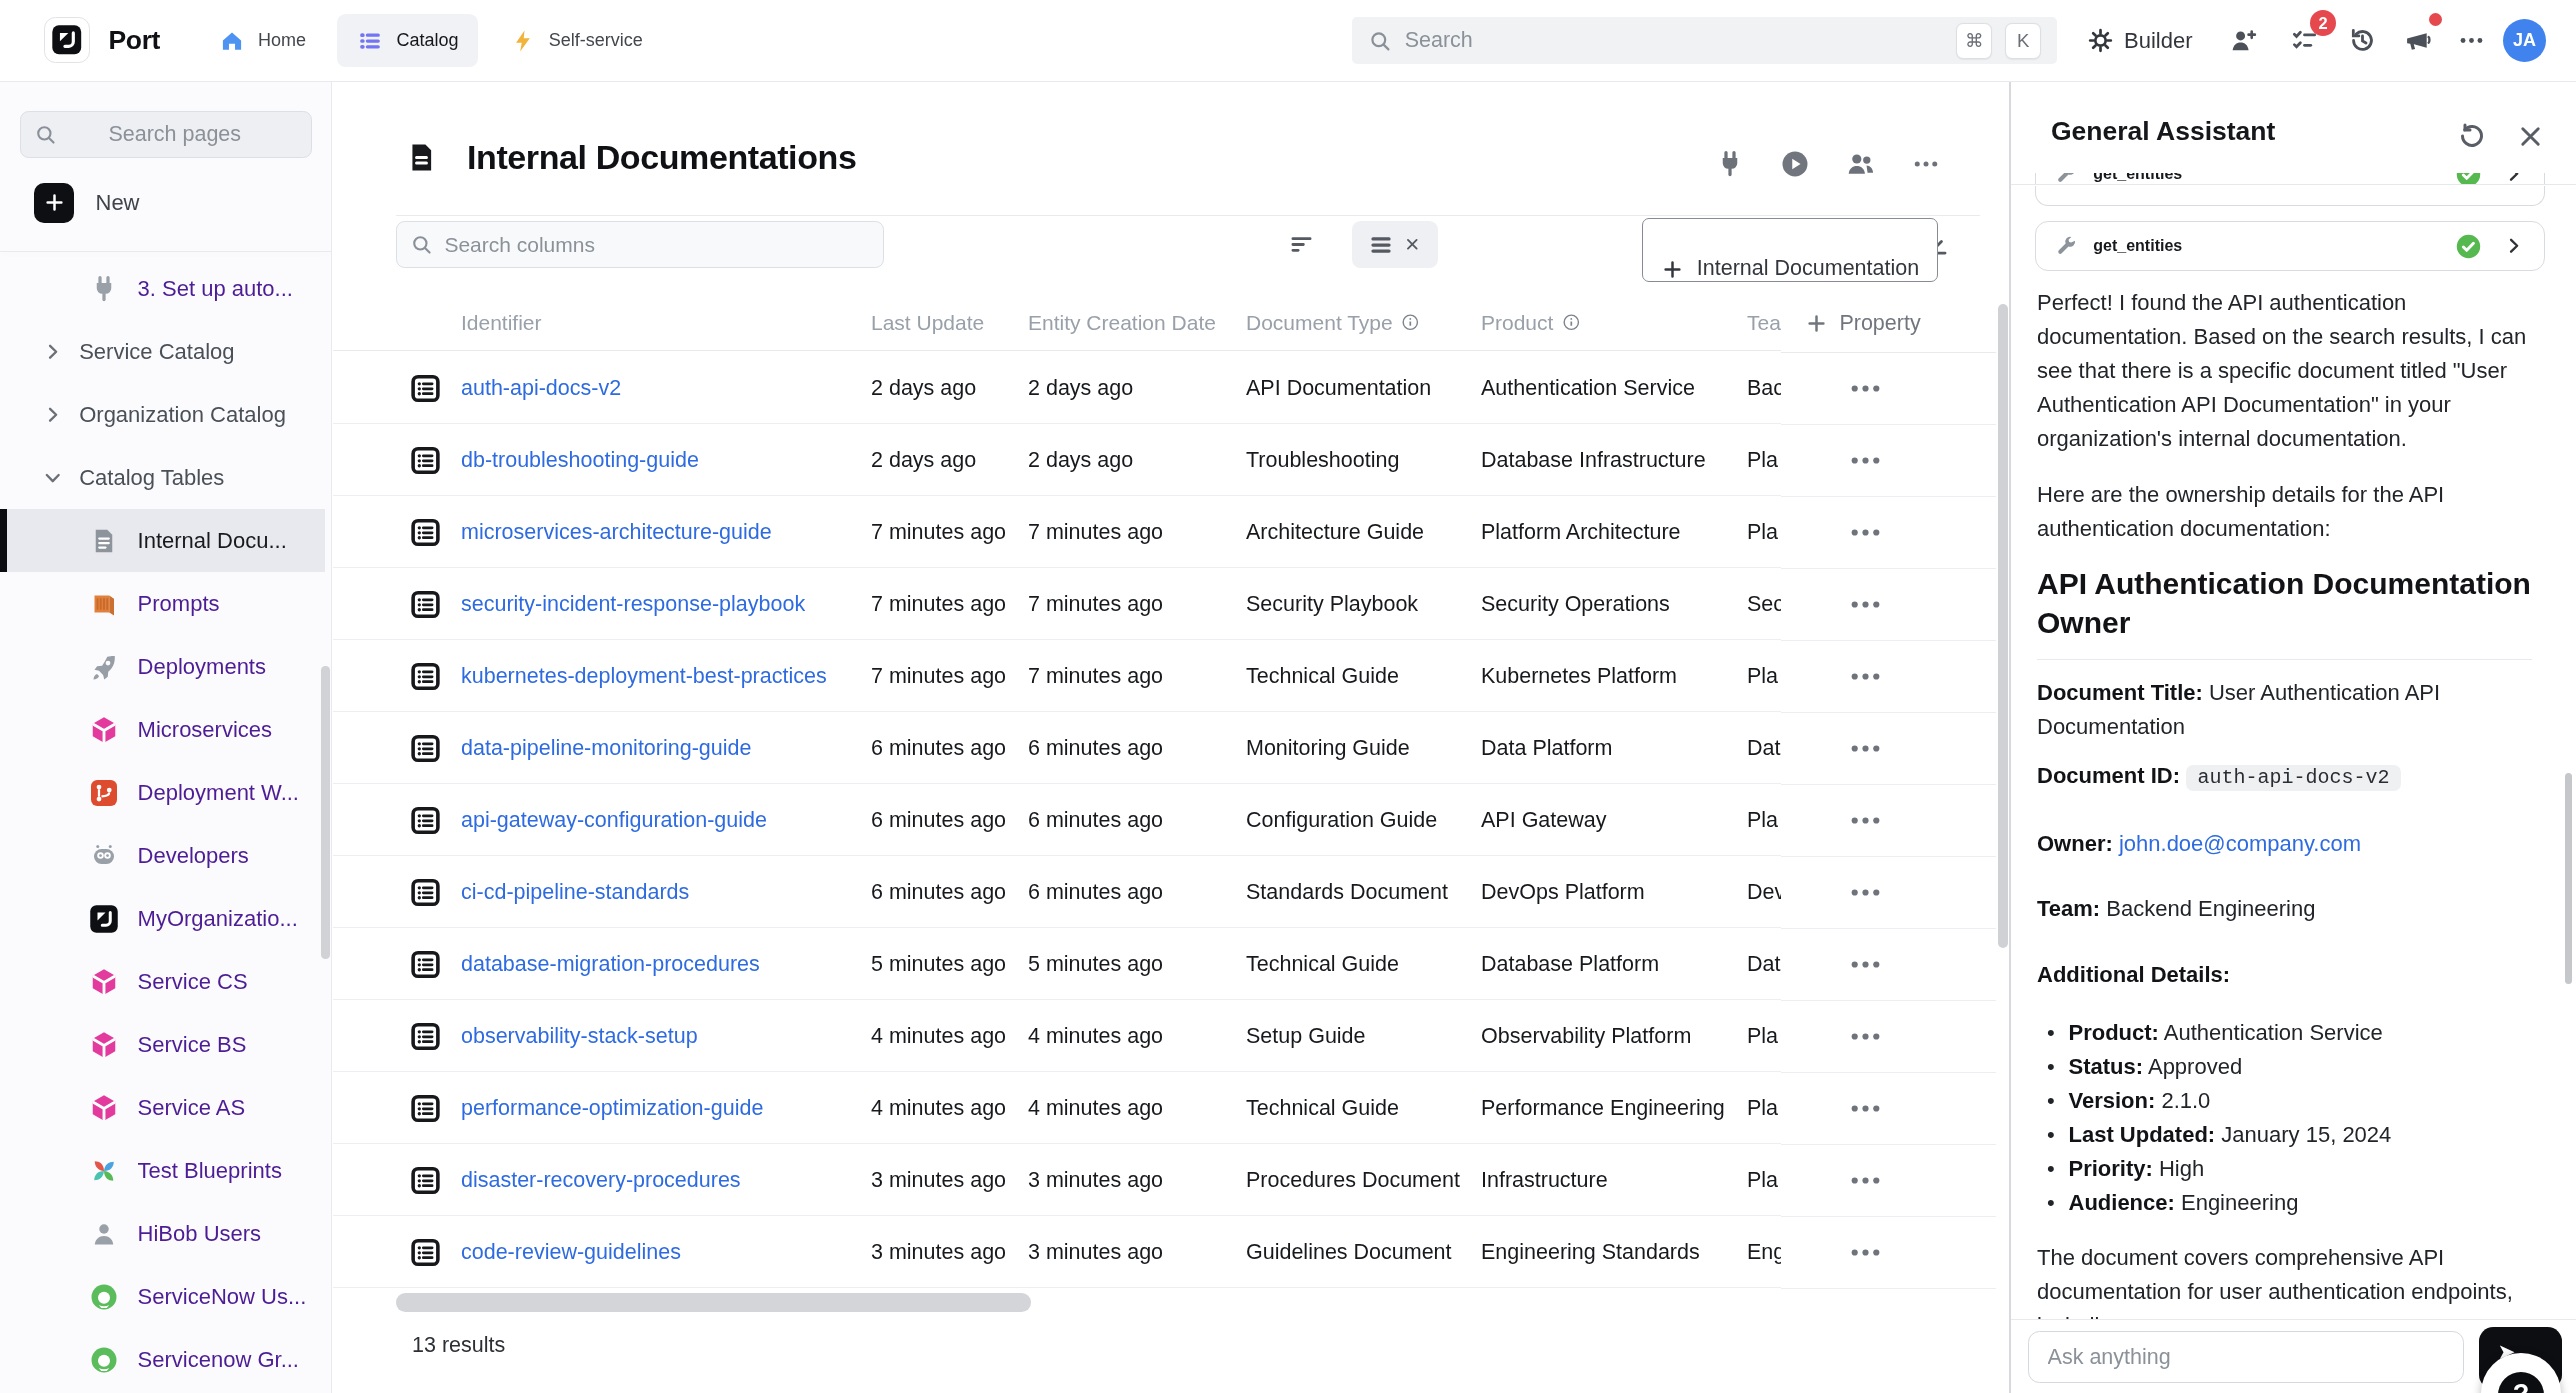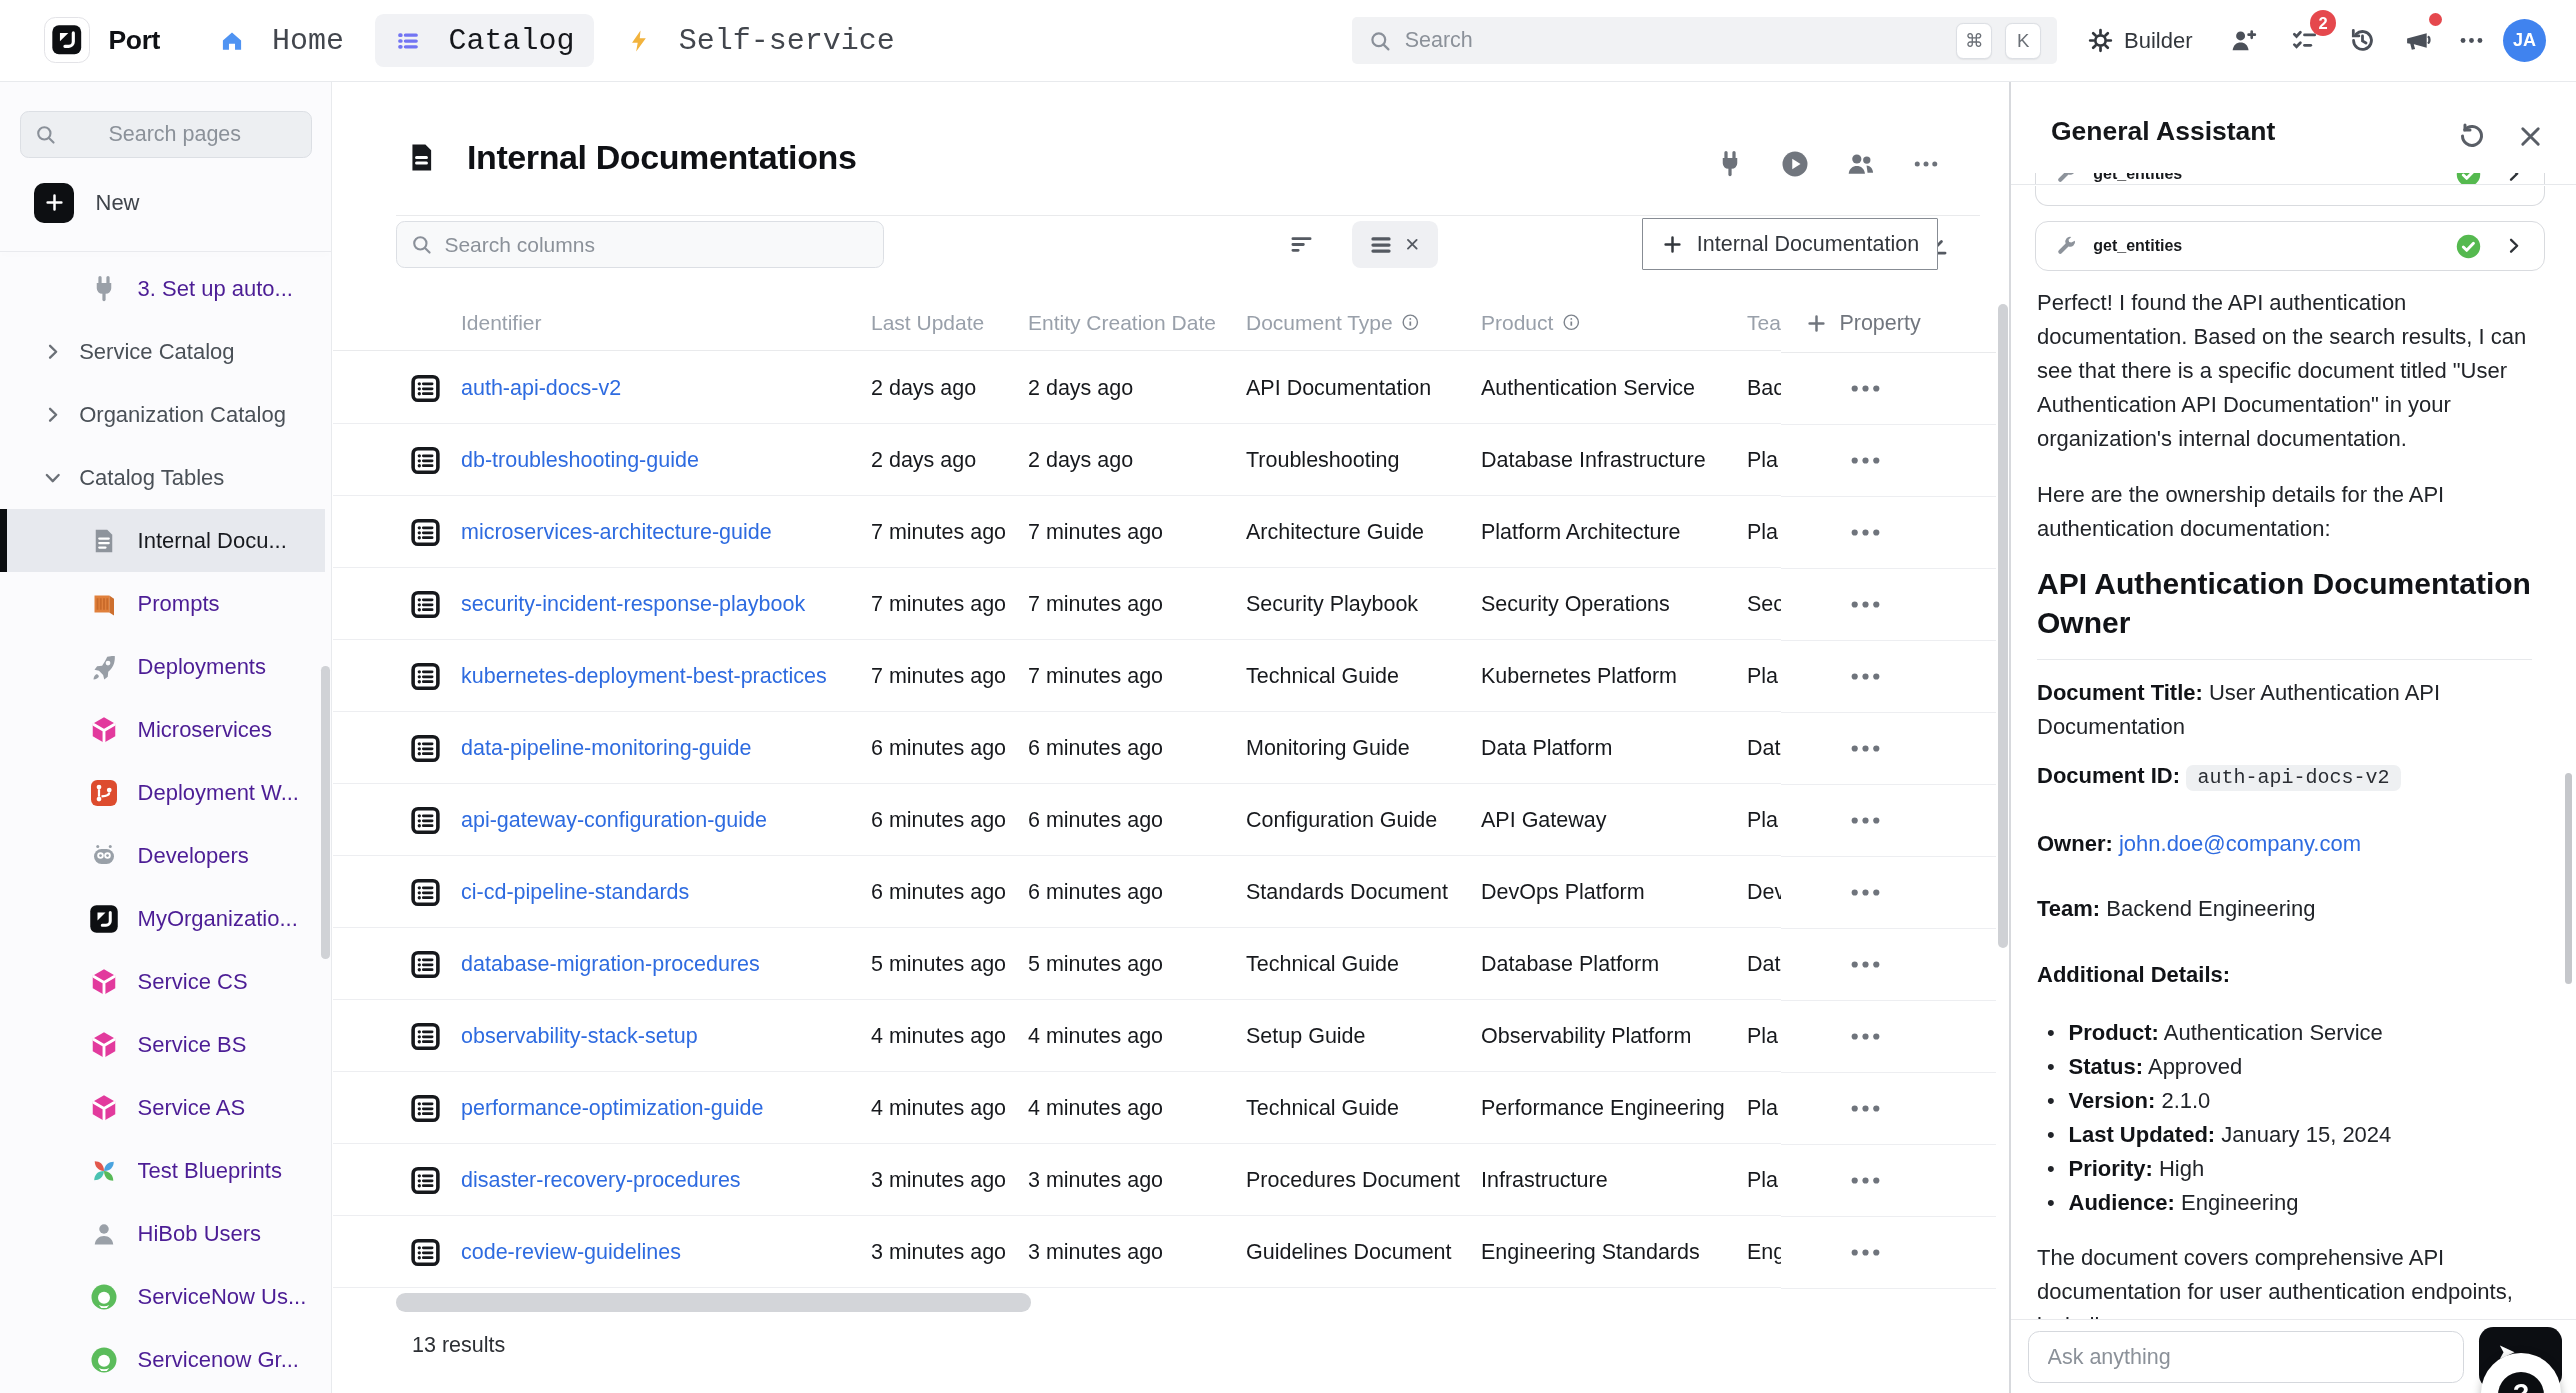--- a/index.html
+++ b/index.html
@@ -8,22 +8,22 @@
   .ic { display:block; }
 
   
   .topbar { position:absolute; left:0; top:0; width:2576px; height:82px; background:#fff;
     border-bottom:1.4px solid #e8eaed; z-index:30; }
   .brand { position:absolute; left:44px; top:17px; display:flex; align-items:center; gap:18.6px; }
   .brand-logo { width:46px; height:46px; background:#fff; border:1.4px solid #e3e3e7; border-radius:11.4px;
     display:flex; align-items:center; justify-content:center; }
   .brand-name { font-size:26.5px; font-weight:700; color:#0f1115; letter-spacing:-0.4px; }
   .nav { position:absolute; left:199px; top:14.3px; display:flex; gap:11.4px; }
-  .nav-item { display:flex; align-items:center; gap:27px; height:53px; padding:0 20px;
-    border-radius:8.6px; font-size:30px; color:#42464d; cursor:pointer;font-family:Liberation Mono, monospace; }
+  .nav-item { display:flex; align-items:center; gap:13px; height:53px; padding:0 20px;
+    border-radius:8.6px; font-size:18px; color:#42464d; cursor:pointer; }
   .nav-item.active { background:#f1f2f5; color:#15171b; font-weight:500; }
   .gsearch { position:absolute; left:1352px; top:17px; width:705px; height:47px; background:#f1f2f4;
     border-radius:5px; display:flex; align-items:center; padding:0 15.7px; gap:13px; }
   .gsearch input { flex:1; border:none; outline:none; background:transparent; font-size:21.5px;
     font-family:"Liberation Sans",sans-serif; color:#33363c; }
   .gsearch input::placeholder { color:#8b9199; }
   .keycap { width:36px; height:36px; background:#fff; border:0.7px solid #dcdfe4; border-radius:7.2px;
     display:flex; align-items:center; justify-content:center; font-size:18.6px; color:#6b7077;
     box-shadow:0 0.7px 1.4px rgba(0,0,0,.06); }
   .tb-builder { position:absolute; left:2087px; top:15.7px; height:50px; display:flex; align-items:center;
@@ -71,22 +71,22 @@
   .m-div1 { position:absolute; left:63px; right:29px; top:133px; border-top:1.4px solid #e9eaec; }
   .m-search { position:absolute; left:63px; top:139px; width:488px; height:47px; background:#f8f9fa;
     border:1.4px solid #dcdfe4; border-radius:8.6px; display:flex; align-items:center; gap:11.4px; padding:0 13px; }
   .m-search input { flex:1; border:none; outline:none; background:transparent; font-size:21px;
     font-family:"Liberation Sans",sans-serif; color:#42464d; min-width:0; }
   .m-search input::placeholder { color:#8b9199; }
   .tool-ic { position:absolute; top:140px; width:44px; height:44px; display:flex; align-items:center;
     justify-content:center; color:#555a62; cursor:pointer; }
   .group-pill { position:absolute; left:1019px; top:139px; width:86px; height:47px; background:#eff0f3;
     border-radius:8.6px; display:flex; align-items:center; justify-content:center; gap:8.6px; color:#555a62; cursor:pointer; }
-  .add-btn { position:absolute; left:1309px; top:136px; width:296px; height:52px; border:1.4px solid #878c94;
-    border-radius:1px; background:#fff; display:flex; align-items:center; justify-content:center; gap:13px;
+  .add-btn { position:absolute; left:1309px; top:136px; width:296px; height:64px; border:1.4px solid #878c94;
+    border-radius:7px; background:#fff; display:flex; align-items:flex-end; justify-content:center; gap:13px;
     font-size:21.5px; color:#33373d; cursor:pointer; }
 
   .thead { position:absolute; left:0; right:13px; top:212px; height:57px; border-bottom:1.4px solid #e9eaec; }
   .th { position:absolute; top:0; height:57px; display:flex; align-items:center; gap:8.6px;
     font-size:21px; color:#99a0aa; white-space:nowrap; }
   .rows { position:absolute; left:0; right:13px; top:270px; }
   .trow { position:relative; height:72px; border-bottom:1.4px solid #edeef1; }
   .cell { position:absolute; top:0; height:72px; display:flex; align-items:center; font-size:21.5px;
     color:#17191d; white-space:nowrap; }
   .c-icon { left:76px; } .c-id { left:128px; color:#2e6be0; text-decoration:none; cursor:pointer; }

